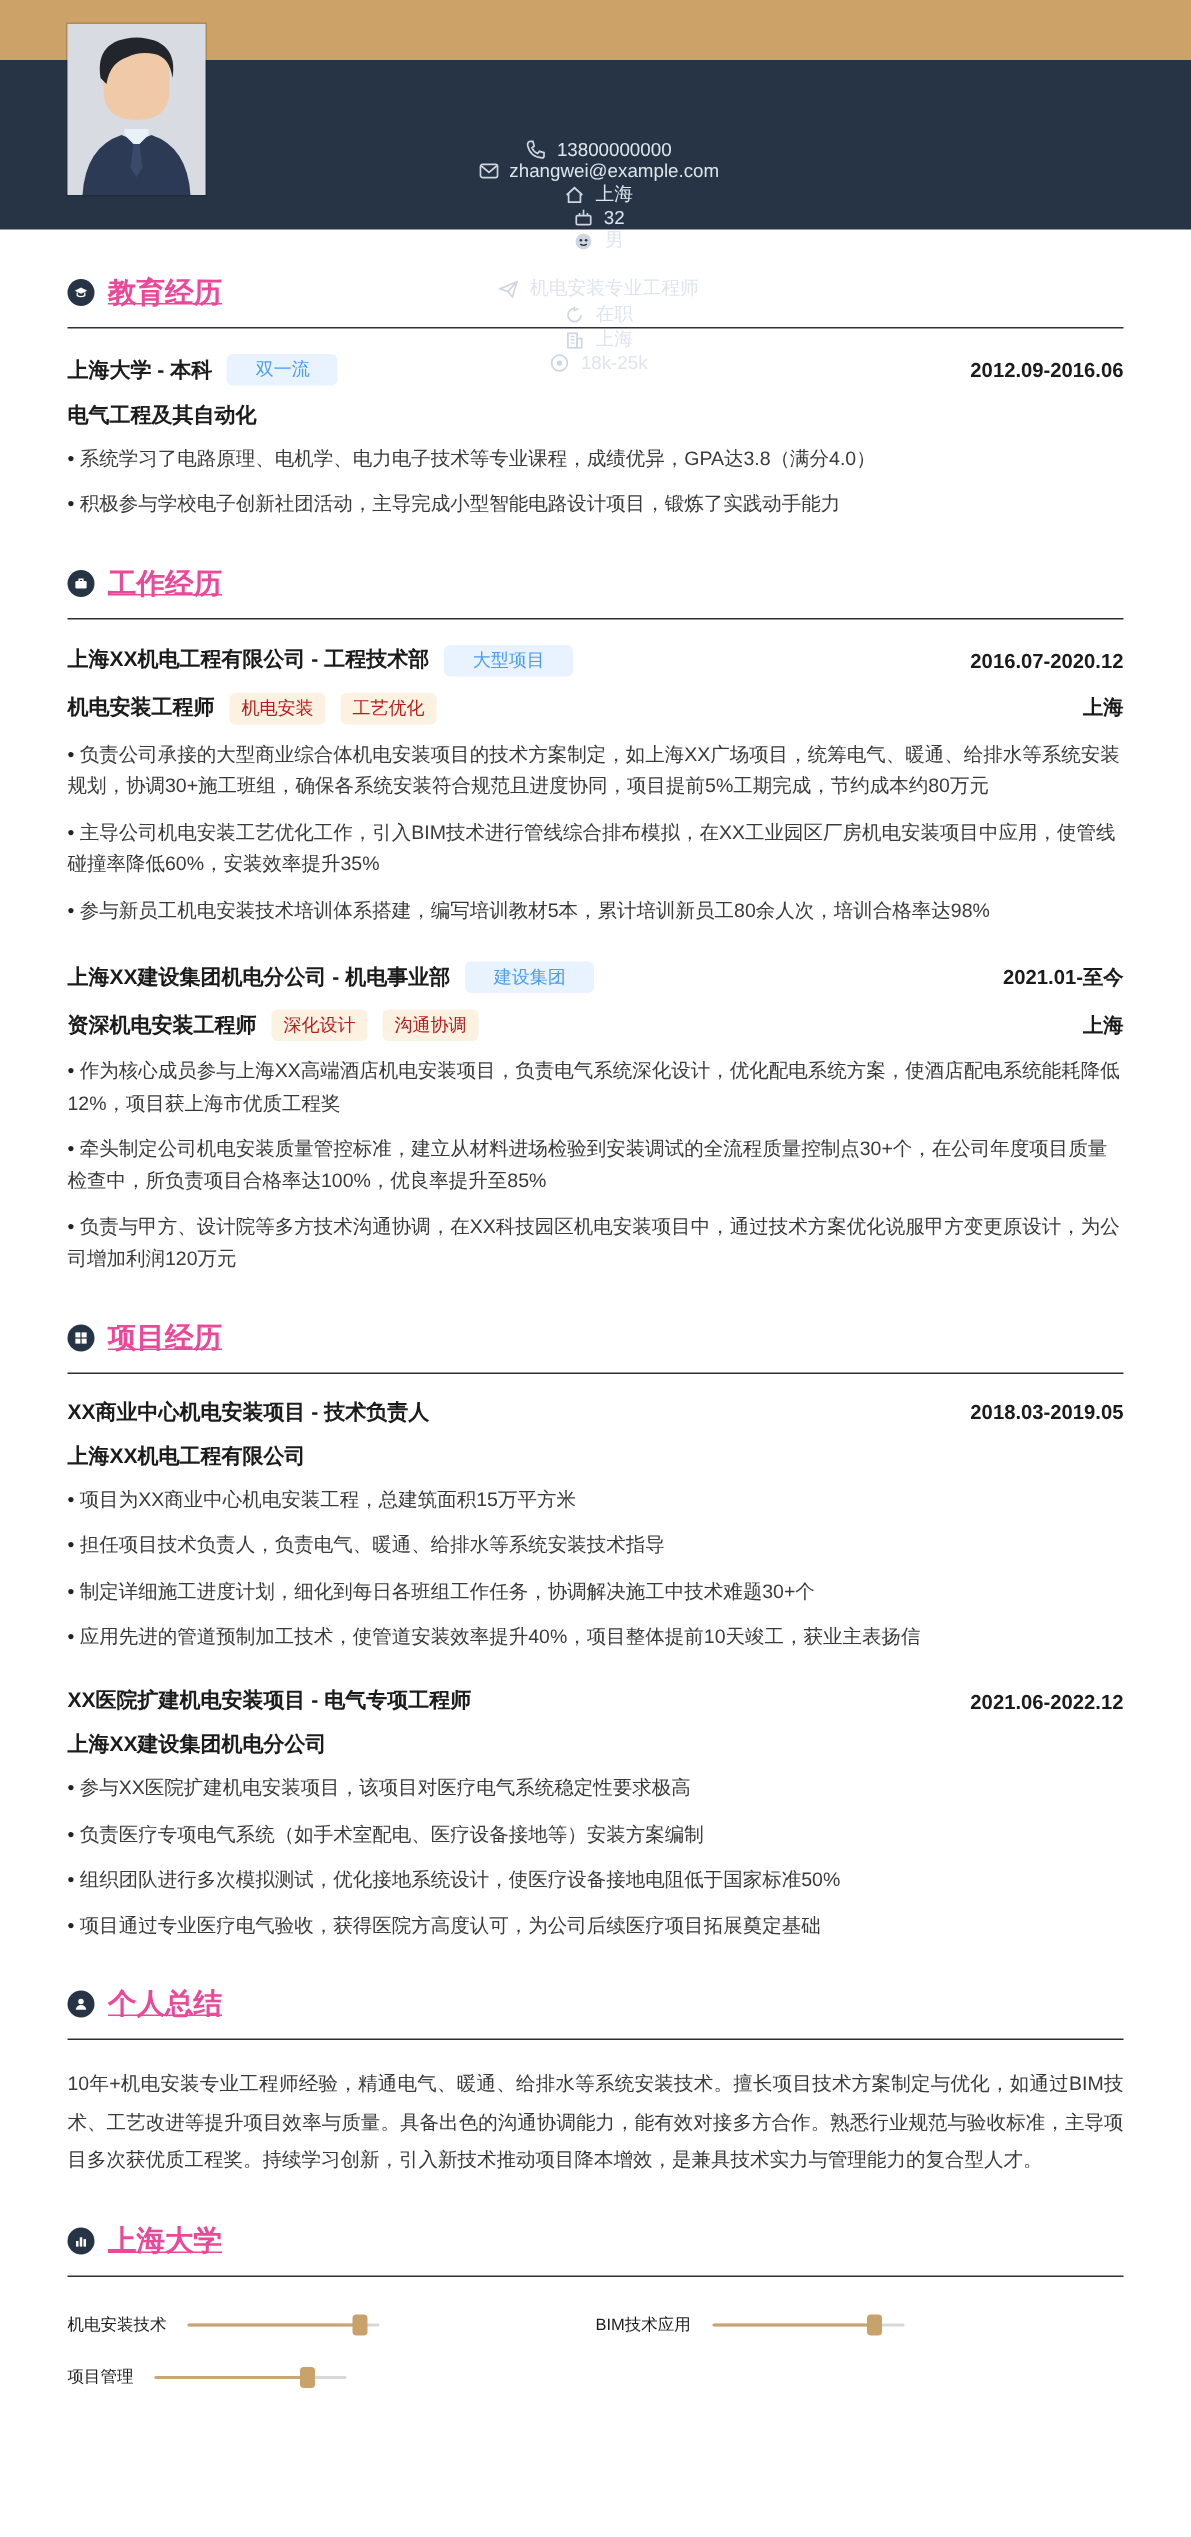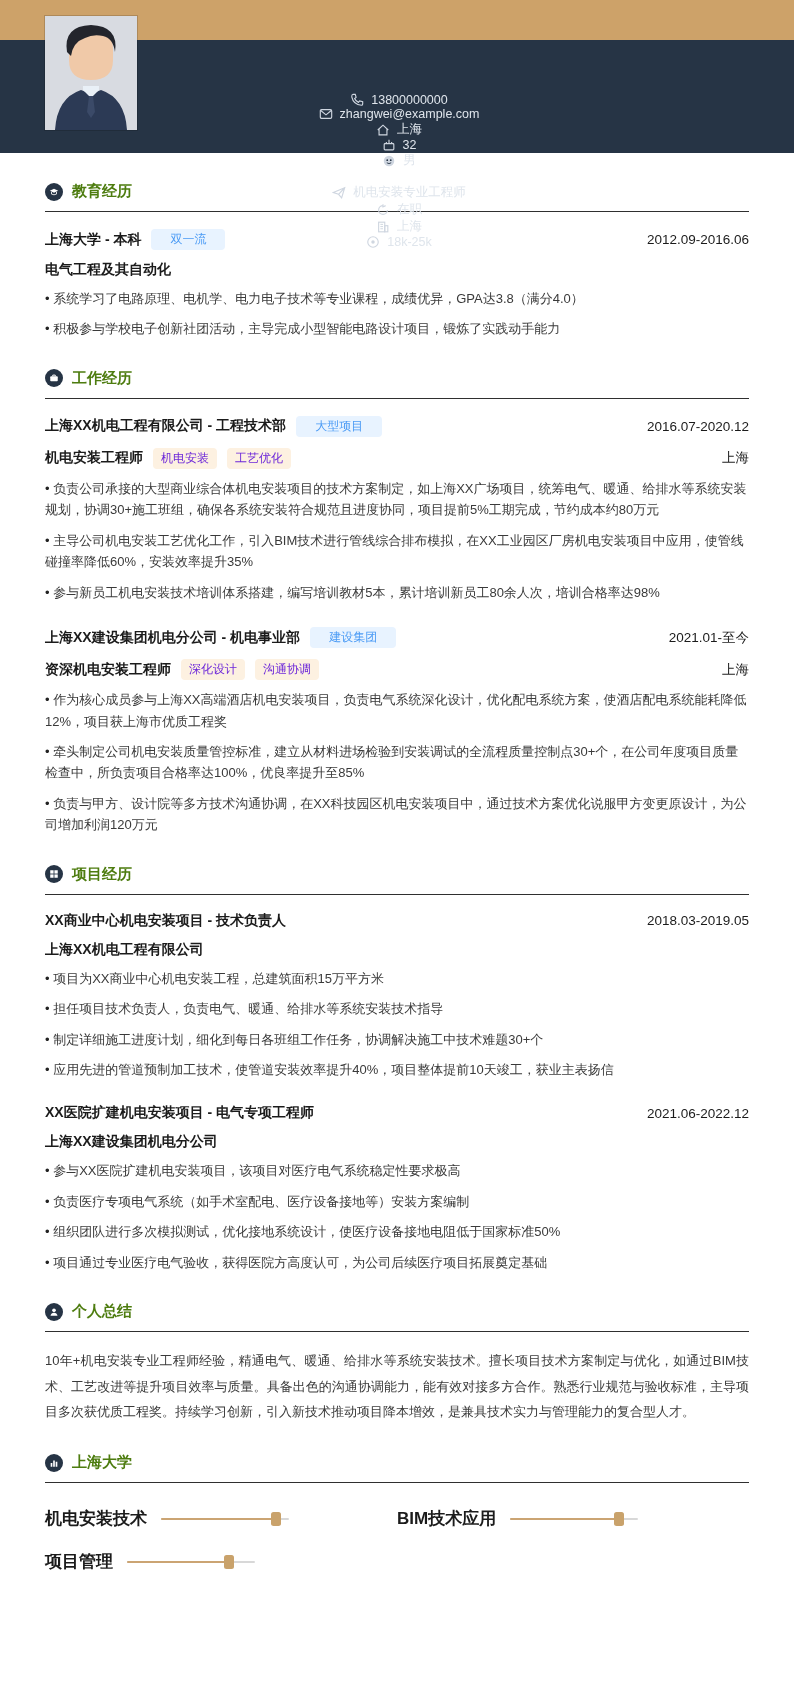--- a/index.html
+++ b/index.html
@@ -21,37 +21,37 @@
   .c-row { display:flex; align-items:center; flex-wrap:wrap; margin-top:15px; color:#dfe5ec; font-size:12.5px;flex-direction:column; }
   .c-item { display:flex; align-items:center; margin-right:18px; }
   .c-item .ic { width:14px; height:14px; margin-right:7px; display:inline-flex; }
   .c-item .ic svg { width:14px; height:14px; }
   
   .page { padding:0 45px 30px 45px; }
   .section { margin-top:29px; }
   .sec-head { display:flex; align-items:center; gap:9px; padding-bottom:10px; border-bottom:1.5px solid #2f2f2f; }
   .sec-badge { width:18px; height:18px; border-radius:50%; background:#263445; display:inline-flex; align-items:center; justify-content:center; flex:none; }
   .sec-badge svg { width:10px; height:10px; }
-  .sec-title { font-size:15px; font-weight:bold; color:#4d7c0f; }
+  .sec-title { font-size:19px; font-weight:bold; color:#ec4899;text-decoration:underline; }
   .entry { margin-top:17px; }
   .row { display:flex; justify-content:space-between; align-items:center; }
   .row + .row { margin-top:11px; }
   .row-left { display:flex; align-items:center; gap:10px; }
   .etitle { font-size:14px; font-weight:bold; color:#1b1b1b; }
-  .edate, .eloc { font-size:13.5px; font-weight:normal; color:#1b1b1b; }
+  .edate, .eloc { font-size:13.5px; font-weight:bold; color:#1b1b1b; }
   .chip-blue { background:#e8f3ff; color:#4b9bf5; font-size:12px; padding:2px 19px; border-radius:4px; }
-  .chip-orange { background:#fdf1e1; color:#6d28d9; font-size:12px; padding:2px 8px; border-radius:4px; }
+  .chip-orange { background:#fdf1e1; color:#b91c1c; font-size:12px; padding:2px 8px; border-radius:4px; }
   .bullets { margin-top:2px; }
   .bullet { margin-top:9px; line-height:1.65; color:#3a3a3a; }
   .bullet::before { content:"•  "; color:#222; }
   .summary { margin-top:16px; line-height:1.95; color:#3a3a3a; text-align:justify; }
   
   .skills { display:flex; flex-wrap:wrap; margin-top:4px; }
   .skill { width:50%; display:flex; align-items:center; margin-top:20px; }
-  .skill-name { font-size:17px; font-weight:bold; color:#1b1b1b; margin-right:14px; }
+  .skill-name { font-size:11px; font-weight:normal; color:#1b1b1b; margin-right:14px; }
   .slider { position:relative; width:128px; height:14px; }
   .slider .track { position:absolute; top:6px; left:0; right:0; height:2.5px; background:#d8d8d8; border-radius:2px; }
   .slider .fill { position:absolute; top:6px; left:0; height:2.5px; background:#cba473; border-radius:2px; }
   .slider .handle { position:absolute; top:0; width:10px; height:14px; background:#c9a26b; border-radius:2.5px; transform:translateX(-5px); }
   
   .honors { display:flex; gap:12px; margin-top:18px; }
   .honor-btn {
     display:flex; align-items:center; gap:9px; background:#fff;
     border:1px solid #dcdcdc; border-radius:6px; padding:8px 15px;
     font-size:13px; color:#1b1b1b; cursor:pointer;

